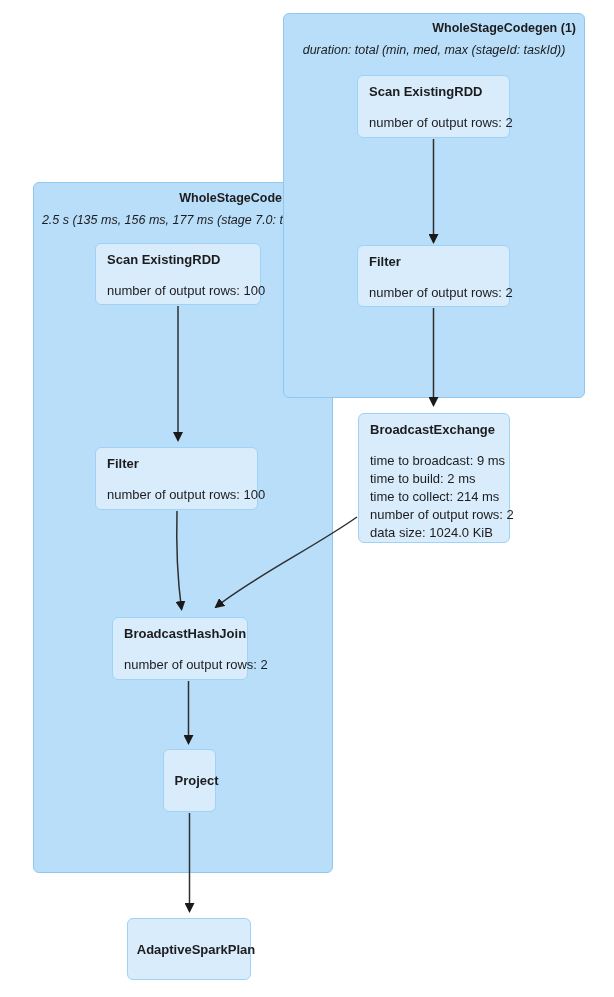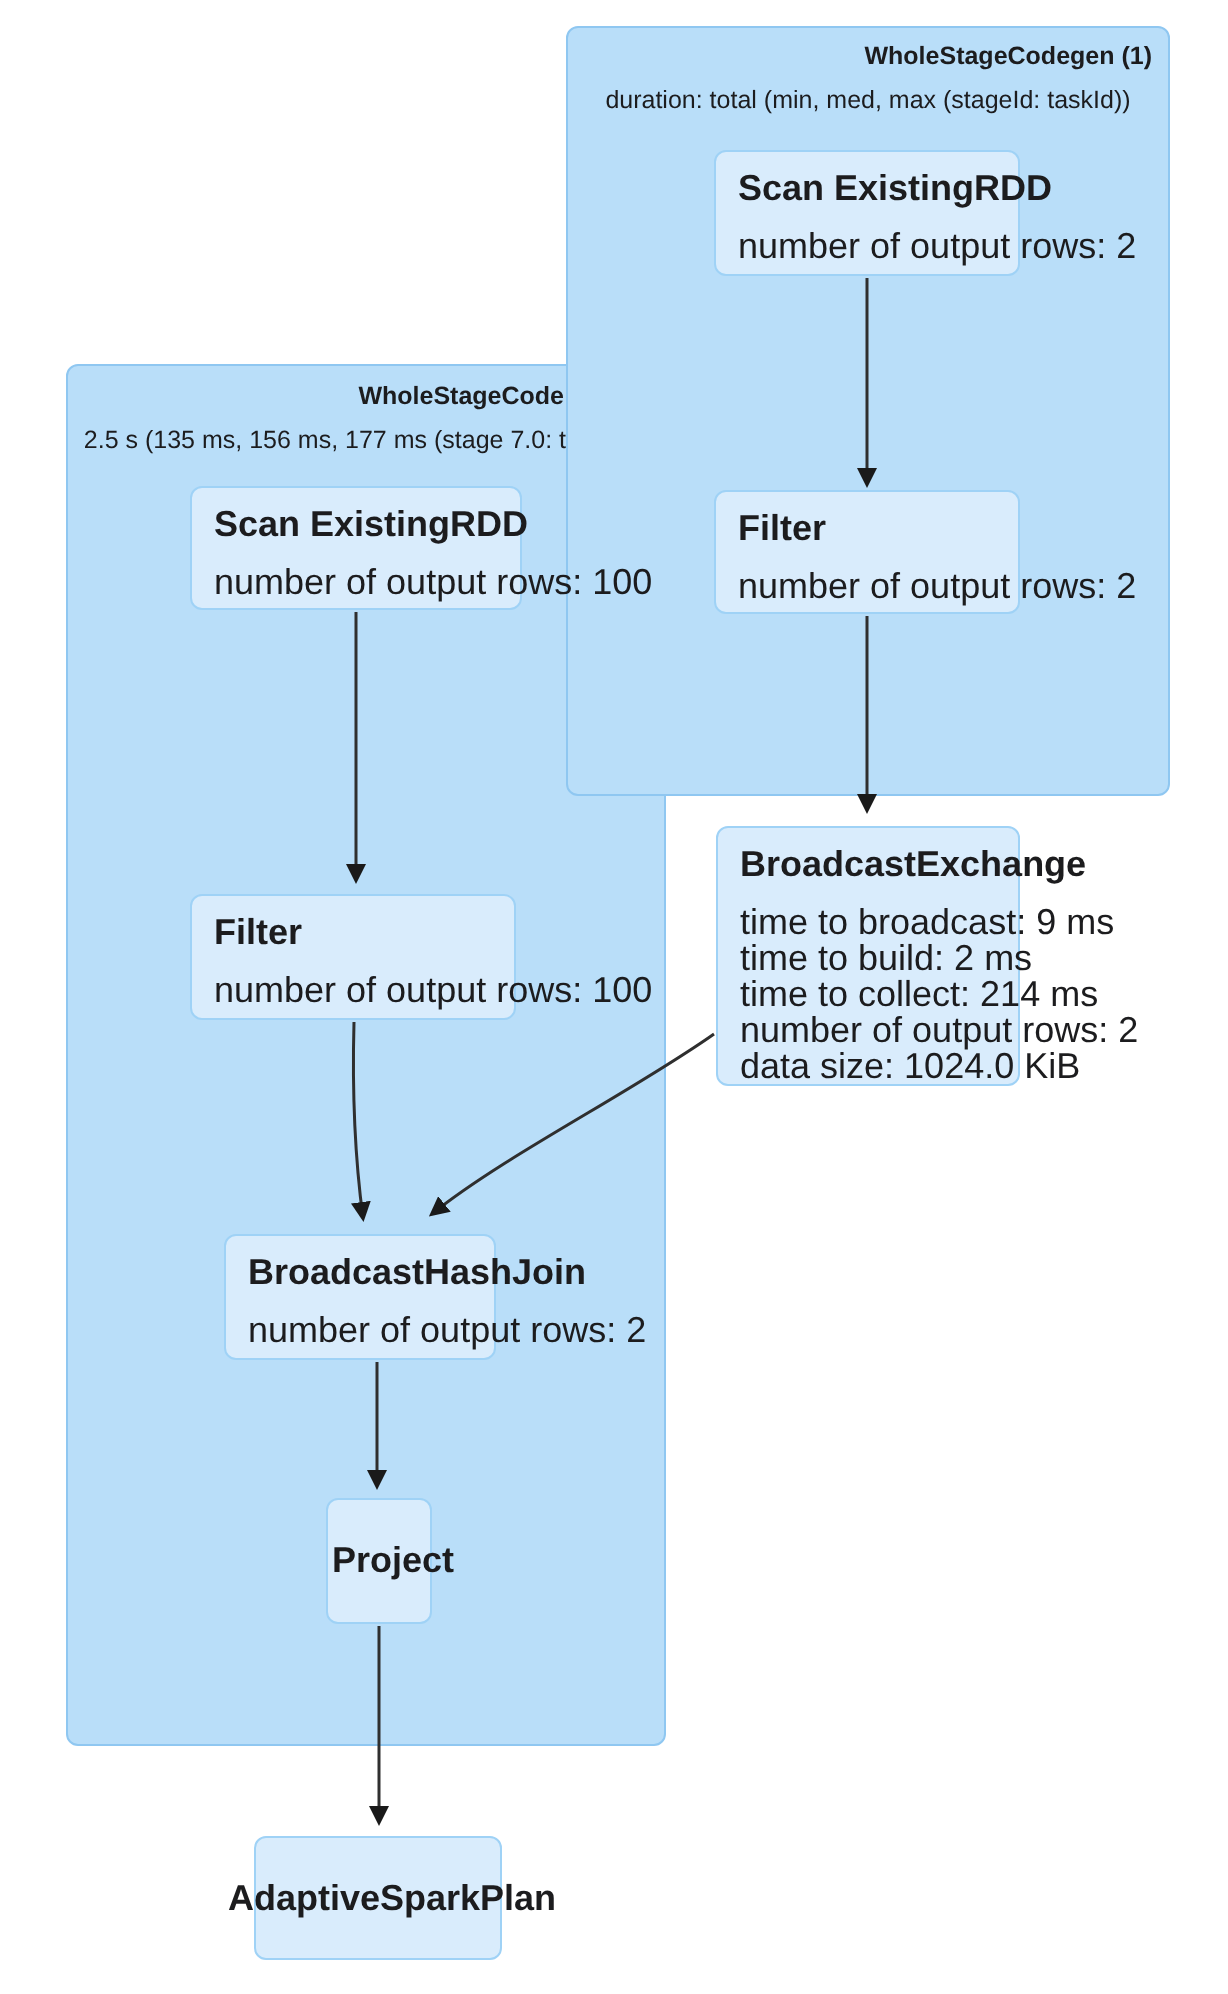--- a/index.html
+++ b/index.html
@@ -11,27 +11,27 @@
     position:absolute;background:var(--cluster-fill,#b9def9);
     border:1px solid var(--cluster-border,#8fc7f1);border-radius:6px;box-sizing:border-box;
   }
   .cluster-2{left:33px;top:182px;width:300px;height:691px;z-index:1;}
   .cluster-1{left:283px;top:13px;width:302px;height:385px;z-index:2;}
   .cluster-title{
     position:absolute;font-weight:700;font-size:12.5px;line-height:14px;white-space:nowrap;
   }
   .c1-title{top:7px;right:8px;}
   .c2-title{top:8px;right:50px;}
-  .cluster-duration{position:absolute;font-size:12.5px;line-height:13.5px;white-space:nowrap;}
+  .cluster-duration{position:absolute;font-size:12.5px;line-height:13.5px;white-space:nowrap;font-style:italic;}
   .c1-duration{top:30px;left:0;width:100%;text-align:center;}
   .c2-duration{top:31px;right:49px;text-align:right;}
   .node{
     position:absolute;background:var(--node-fill,#d9ecfc);
     border:1px solid var(--node-border,#9fd2f6);border-radius:6px;box-sizing:border-box;
-    z-index:3;font-size:18px;
+    z-index:3;font-size:13px;
   }
   .node-title{position:absolute;top:8px;left:11px;font-weight:700;white-space:nowrap;}
   .node-metrics{position:absolute;top:38px;left:11px;line-height:18px;white-space:nowrap;}
   .node-center{display:flex;align-items:center;justify-content:center;padding-left:14px;}
   .node-center .node-title{position:static;}
   .n-scan1{left:357px;top:75px;width:153px;height:63px;}
   .n-filter1{left:357px;top:245px;width:153px;height:62px;}
   .n-bx{left:358px;top:413px;width:152px;height:130px;}
   .n-scan2{left:95px;top:243px;width:166px;height:62px;}
   .n-filter2{left:95px;top:447px;width:163px;height:63px;}

